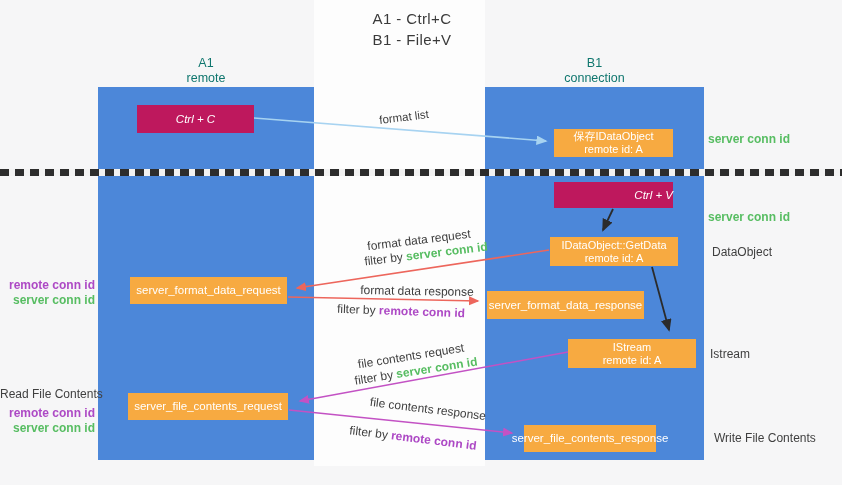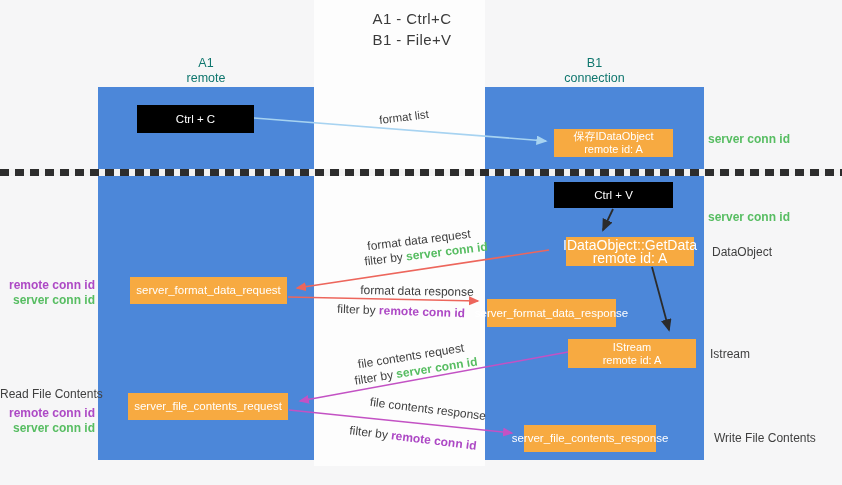--- a/index.html
+++ b/index.html
@@ -11,28 +11,28 @@
   .ll-left{left:98px; top:87px; width:216px; height:373px;}
   .ll-right{left:485px; top:87px; width:219px; height:373px;}
   .title{left:312px; top:8px; width:200px; text-align:center; font-size:15px; line-height:21px; color:#3a3a3a; letter-spacing:.4px;}
   .llhead{text-align:center; font-size:12.5px; line-height:15px; color:#0f766e;}
   .llhead-left{left:98px; top:56px; width:216px;}
   .llhead-right{left:485px; top:56px; width:219px;}
   .cutline{left:0; top:169px; width:842px; height:7px;
     background:repeating-linear-gradient(90deg,#2d2d2d 0 9px,#f2f2f2 9px 15px);}
   .node{display:flex; flex-direction:column; align-items:center; justify-content:center;
         color:#fff; font-size:11.5px; line-height:13px; text-align:center;}
-  .green{background:#000000;}
+  .green{background:#be185d;font-style:italic;}
   .orange{background:#f7aa41;}
   .n-ctrlc{left:137px; top:105px; width:117px; height:28px;}
   .n-save{left:554px; top:129px; width:119px; height:28px; font-size:11px;}
-  .n-ctrlv{left:554px; top:182px; width:119px; height:26px;}
-  .n-getdata{left:566px; top:237px; width:128px; height:29px; font-size:14px;}
+  .n-ctrlv{left:554px; top:182px; width:119px; height:26px;align-items:flex-end;}
+  .n-getdata{left:550px; top:237px; width:128px; height:29px; font-size:11px;}
   .n-fmtreq{left:130px; top:277px; width:157px; height:27px;}
-  .n-fmtresp{left:487px; top:299px; width:129px; height:28px;}
+  .n-fmtresp{left:487px; top:291px; width:157px; height:28px;}
   .n-istream{left:568px; top:339px; width:128px; height:29px; font-size:11px;}
   .n-filereq{left:128px; top:393px; width:160px; height:27px;}
   .n-fileresp{left:524px; top:425px; width:132px; height:27px;}
   .sidenote{font-size:12px; color:#3f3f3f; white-space:nowrap;}
   .greentxt{color:#57bd62; font-weight:bold;}
   .purpletxt{color:#ad49c5; font-weight:bold;}
   .leftblock{width:95px; text-align:right; font-size:12px; line-height:15px; white-space:nowrap;}
   .alabel{width:180px; text-align:center; font-size:12px; color:#3f3f3f; white-space:nowrap;}
   svg.overlay{position:absolute; left:0; top:0; pointer-events:none;}
 </style>

